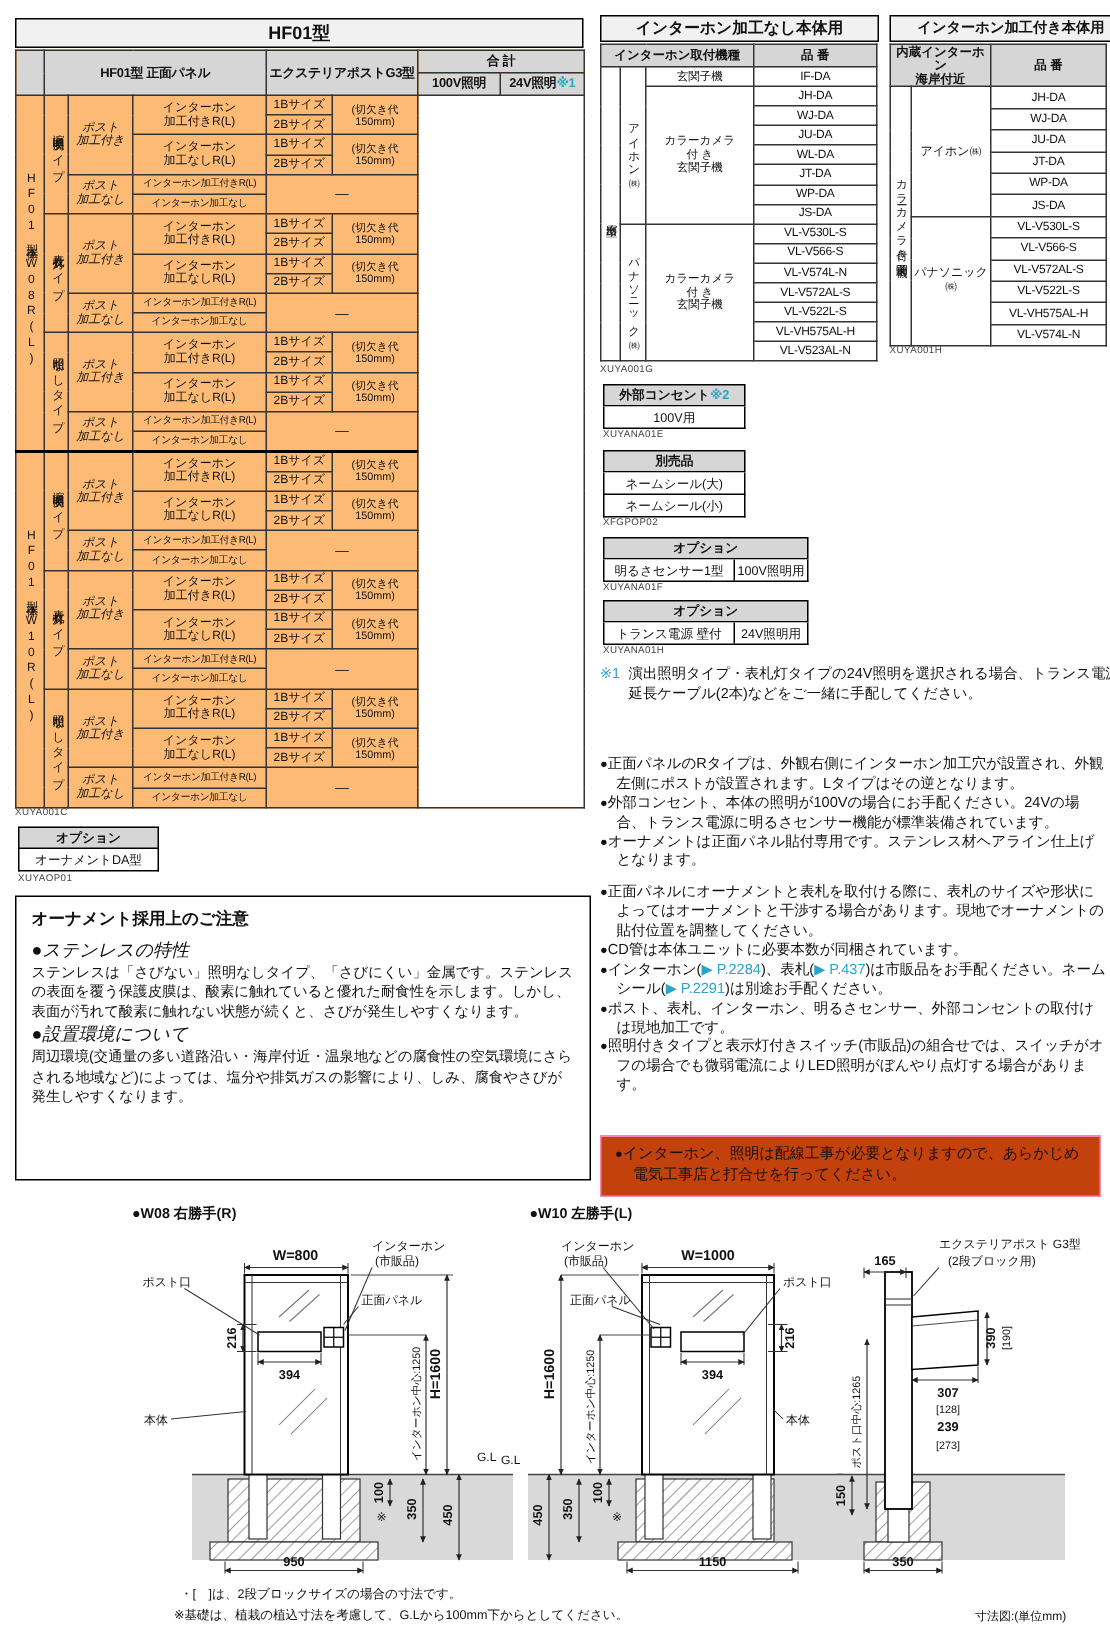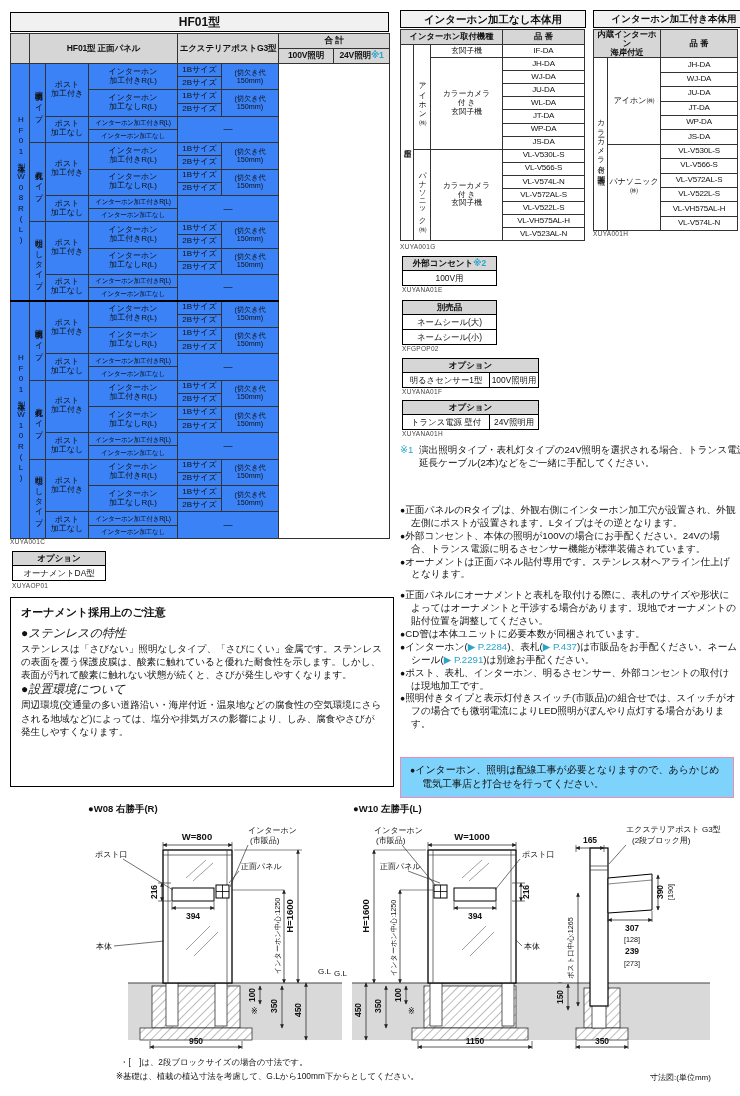--- a/index.html
+++ b/index.html
@@ -7,30 +7,30 @@
         font-family:"Liberation Sans","DejaVu Sans",sans-serif;color:#111;}
   .abs{position:absolute;}
   .cyan{color:#2aa5c8;}
   .code{font-size:6.5px;color:#444;letter-spacing:.3px;}
   .pre{white-space:pre-line;}
 
   
   .tbar{border:1.3px solid #000;background:#f1f1f1;font-weight:bold;text-align:center;box-sizing:border-box;}
 
   
-  .mt{border-collapse:collapse;border:1.6px solid #000;table-layout:fixed;width:379px;height:503px;background:#3b82f6;}
+  .mt{border-collapse:collapse;border:1.6px solid #000;table-layout:fixed;width:379px;height:503px;background:#fdba74;}
   .mt th,.mt td{border:0.7px solid #333;padding:0;text-align:center;vertical-align:middle;overflow:hidden;line-height:1.12;}
   .mt thead th{background:#d6d6d6;font-size:8.6px;font-weight:bold;height:14px;letter-spacing:-0.2px;}
   .mt tbody tr{height:13.2px;}
   .mt .sec-top td{border-top:1.7px solid #000;}
   .mt .half-top td{border-top:2.2px solid #000;}
   .vtext{writing-mode:vertical-rl;text-orientation:upright;letter-spacing:1px;display:inline-block;}
   .mt .vcell .vtext{font-size:8px;letter-spacing:1.5px;}
   .mt .tcell .vtext{letter-spacing:1px;}
-  .mt .pc{font-size:8px;}
+  .mt .pc{font-size:8px;font-style:italic;}
   .mt .nc{font-size:8px;}
   .mt .n1{font-size:6.6px;white-space:nowrap;letter-spacing:-0.3px;}
   .mt .sz{font-size:8px;}
   .mt .notch{font-size:7.2px;}
   .mt .dash{font-size:9px;}
   .mt .total{background:#fff;}
 
   
   .st{border-collapse:collapse;border:1.4px solid #000;table-layout:fixed;background:#fff;}
   .st th{background:#d6d6d6;border:0.7px solid #333;font-size:8.3px;font-weight:bold;height:14px;padding:0;line-height:1.1;}
@@ -61,21 +61,21 @@
   .bmark{font-size:8.5px;}
   .accent{color:#2aa5c8;}
 
   
   .caution{border:1.2px solid #000;box-sizing:border-box;padding:7px 10px;background:#fff;}
   .c-title{font-size:11px;font-weight:bold;margin-bottom:5px;}
   .c-head{font-size:12px;font-style:italic;}
   .c-body{font-size:9.6px;line-height:1.37;}
 
   
-  .pink{background:#7dd3fc;border:1.6px solid #ef8ab5;font-size:10px;line-height:1.4;
+  .pink{background:#c2410c;border:1.6px solid #ef8ab5;font-size:10px;line-height:1.4;
         padding:5px 8px 0 21px;text-indent:-12px;box-sizing:border-box;color:#111;}
 
   
   .fnote{font-size:8.4px;color:#111;}
 
   
   svg text{font-family:"Liberation Sans","DejaVu Sans",sans-serif;fill:#111;}
   .tt{font-size:9.5px;font-weight:bold;}
   .t10{font-size:9.5px;font-weight:bold;}
   .t9{font-size:8.5px;font-weight:bold;}

